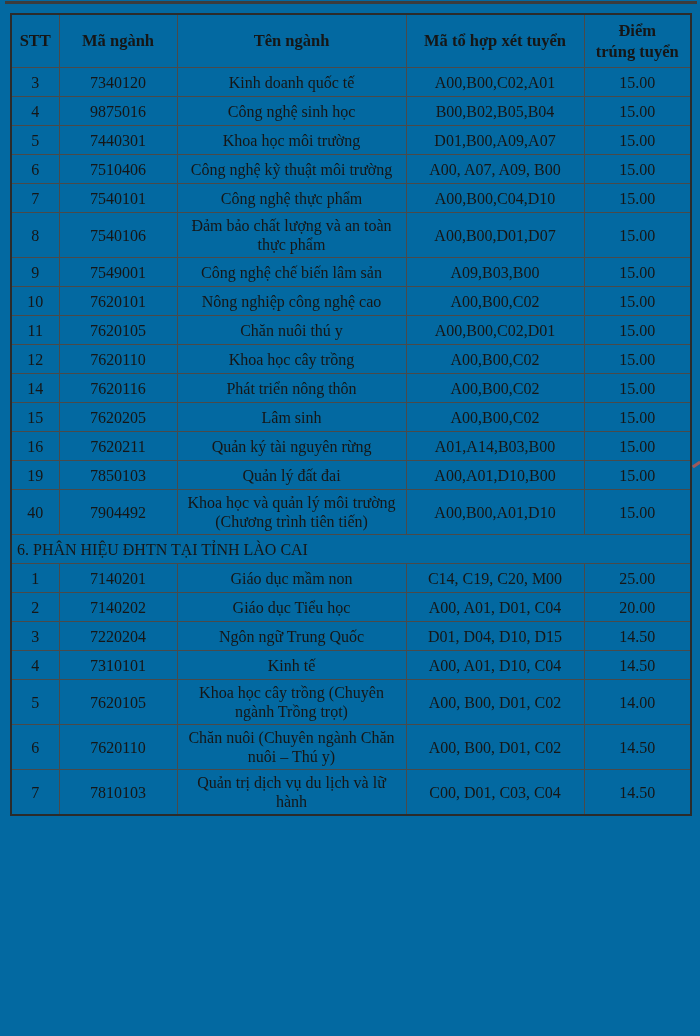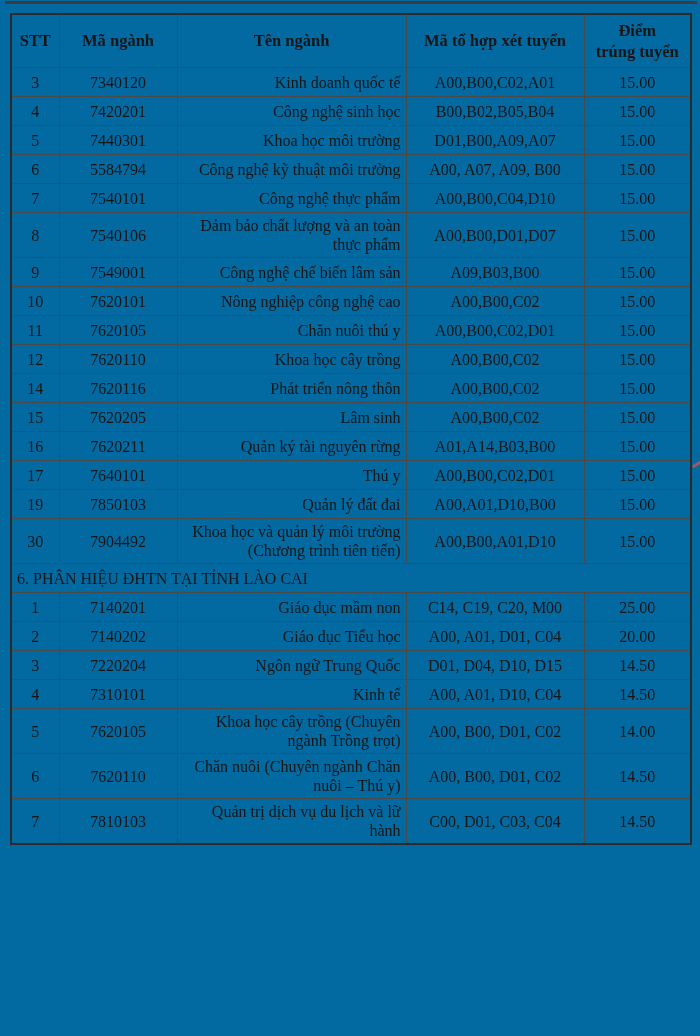--- a/index.html
+++ b/index.html
@@ -58,21 +58,21 @@
   }
   .hline { display: block; }
   table.adm td {
     font-size: 16px;
     height: 22px;
     padding: 3px 5px;
     line-height: 19px;
   }
   .c-stt, .c-code, .c-combo, .c-score { text-align: center; }
   .c-name {
-    text-align: right;
+    text-align: center;
     padding-left: 9px;
     padding-right: 8px;
   }
   .c-section {
     font-weight: normal;
     font-size: 16.5px;
     padding-left: 9px;
     height: 20px;
   }
   .c-subsection {
@@ -120,35 +120,35 @@
     <tbody id="table-body">
         <tr>
           <td class="c-stt">3</td>
           <td class="c-code">7340120</td>
           <td class="c-name">Kinh doanh quốc tế</td>
           <td class="c-combo">A00,B00,C02,A01</td>
           <td class="c-score">15.00</td>
         </tr>
         <tr>
           <td class="c-stt">4</td>
-          <td class="c-code">7420201</td>
+          <td class="c-code">9875016</td>
           <td class="c-name">Công nghệ sinh học</td>
           <td class="c-combo">B00,B02,B05,B04</td>
           <td class="c-score">15.00</td>
         </tr>
         <tr>
           <td class="c-stt">5</td>
           <td class="c-code">7440301</td>
           <td class="c-name">Khoa học môi trường</td>
           <td class="c-combo">D01,B00,A09,A07</td>
           <td class="c-score">15.00</td>
         </tr>
         <tr>
           <td class="c-stt">6</td>
-          <td class="c-code">5584794</td>
+          <td class="c-code">7510406</td>
           <td class="c-name">Công nghệ kỹ thuật môi trường</td>
           <td class="c-combo">A00, A07, A09, B00</td>
           <td class="c-score">15.00</td>
         </tr>
         <tr>
           <td class="c-stt">7</td>
           <td class="c-code">7540101</td>
           <td class="c-name">Công nghệ thực phẩm</td>
           <td class="c-combo">A00,B00,C04,D10</td>
           <td class="c-score">15.00</td>
@@ -203,35 +203,28 @@
           <td class="c-score">15.00</td>
         </tr>
         <tr>
           <td class="c-stt">16</td>
           <td class="c-code">7620211</td>
           <td class="c-name">Quản ký tài nguyên rừng</td>
           <td class="c-combo">A01,A14,B03,B00</td>
           <td class="c-score">15.00</td>
         </tr>
         <tr>
-          <td class="c-stt">17</td>
-          <td class="c-code">7640101</td>
-          <td class="c-name">Thú y</td>
-          <td class="c-combo">A00,B00,C02,D01</td>
-          <td class="c-score">15.00</td>
-        </tr>
-        <tr>
           <td class="c-stt">19</td>
           <td class="c-code">7850103</td>
           <td class="c-name">Quản lý đất đai</td>
           <td class="c-combo">A00,A01,D10,B00</td>
           <td class="c-score">15.00</td>
         </tr>
         <tr>
-          <td class="c-stt">30</td>
+          <td class="c-stt">40</td>
           <td class="c-code">7904492</td>
           <td class="c-name">Khoa học và quản lý môi trường (Chương trình tiên tiến)</td>
           <td class="c-combo">A00,B00,A01,D10</td>
           <td class="c-score">15.00</td>
         </tr>
         <tr>
           <td colspan="5" class="c-section">6. PHÂN HIỆU ĐHTN TẠI TỈNH LÀO CAI</td>
         </tr>
         <tr>
           <td class="c-stt">1</td>

